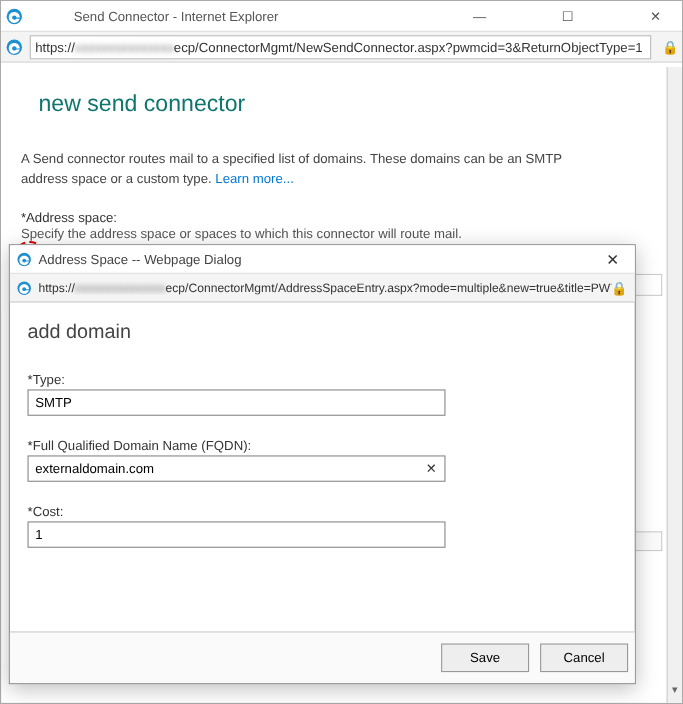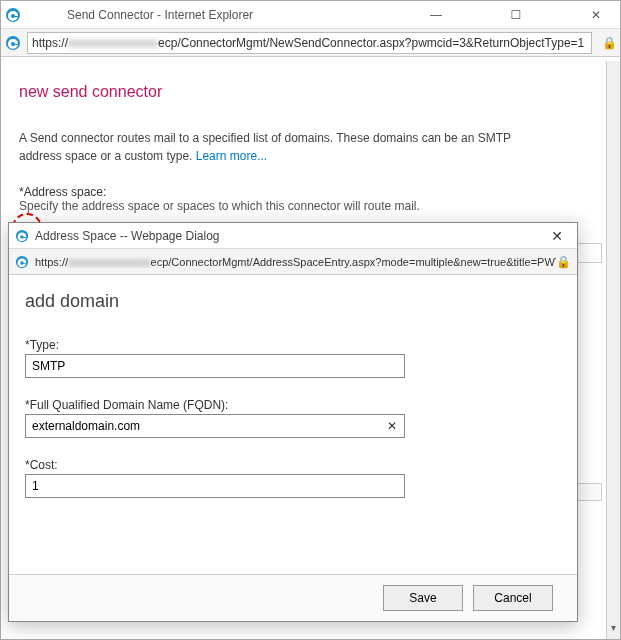--- a/index.html
+++ b/index.html
@@ -41,21 +41,21 @@
     }
     .addrbar .urlbox {
       flex: 1; display: flex; align-items: center;
       border: 1px solid #bbb; background: #fff;
       height: 22px; padding: 0 4px; font-size: 12px; color: #333;
       overflow: hidden; white-space: nowrap;
     }
     .addrbar .lock { width: 14px; text-align: center; color: #666; margin-left: 4px; }
     .blur { color: transparent; text-shadow: 0 0 5px rgba(0,0,0,0.5); }
     .page { padding: 14px 18px; background: #fff; }
-    .page-heading { font-size: 16px; font-weight: 300; color: #be185d; margin: 12px 0 24px 0; }
+    .page-heading { font-size: 21px; font-weight: 300; color: #0f766e; margin: 12px 0 24px 16px; }
     .desc { font-size: 12px; color: #444; max-width: 520px; line-height: 1.5; margin-top: 28px; }
     .desc a { color: #0078d4; text-decoration: none; }
     .section-label { margin-top: 20px; font-size: 12px; color: #333; }
     .section-sub { font-size: 12px; color: #555; margin-bottom: 6px; }
     .toolbar { display: flex; gap: 10px; align-items: center; margin: 6px 0; position: relative; }
     .tbtn { width: 18px; height: 18px; display:flex; align-items:center; justify-content:center; color:#555; cursor:pointer; }
     .highlight-circle {
       position: absolute; left: -7px; top: -6px;
       width: 30px; height: 30px; border: 2px dashed #d00; border-radius: 50%;
       pointer-events: none;
@@ -102,21 +102,21 @@
       font-size:12px; font-family:inherit; background:#fff;
       display:block;
     }
     .field-wrap { position:relative; width:380px; margin-bottom:14px; }
     .field-wrap .clear-x {
       position:absolute; right:4px; top:3px; width:18px; height:18px;
       display:flex; align-items:center; justify-content:center;
       color:#333; cursor:pointer; font-size:12px;
     }
     .dlg-footer {
-      border-top:1px solid #ccc; padding:10px 24px;
+      border-top:1px solid #ccc; padding:10px 6px;
       display:flex; justify-content:flex-end; gap:10px; background:#fafafa;
     }
     .btn {
       min-width:80px; height:26px; border:1px solid #999; background:#eee;
       font-size:12px; cursor:pointer; font-family:inherit;
     }
     .btn.primary { background:#eee; }
     .cut-footer {
       position:absolute; right:18px; top:482px;
       width:36px; height:18px; border:1px solid #ccc; border-left:none;

